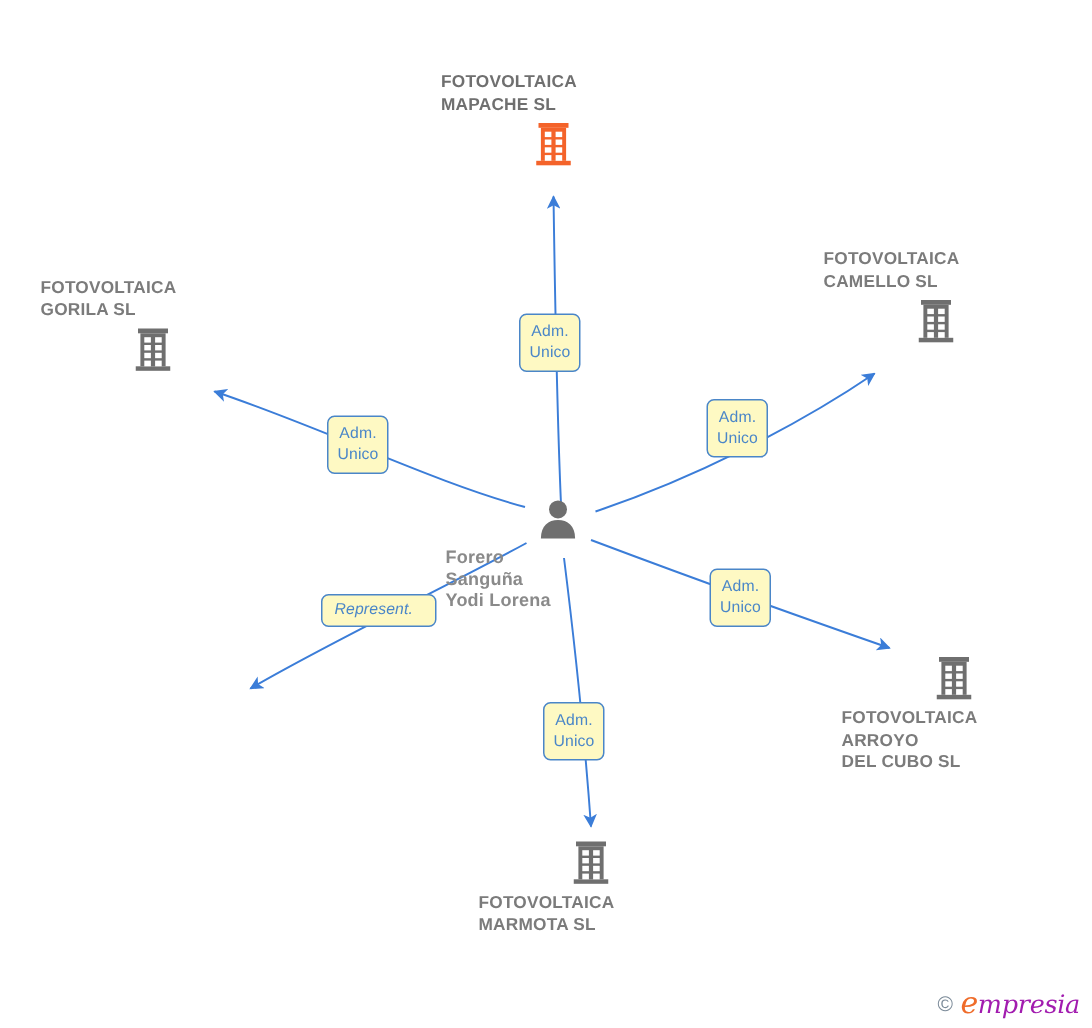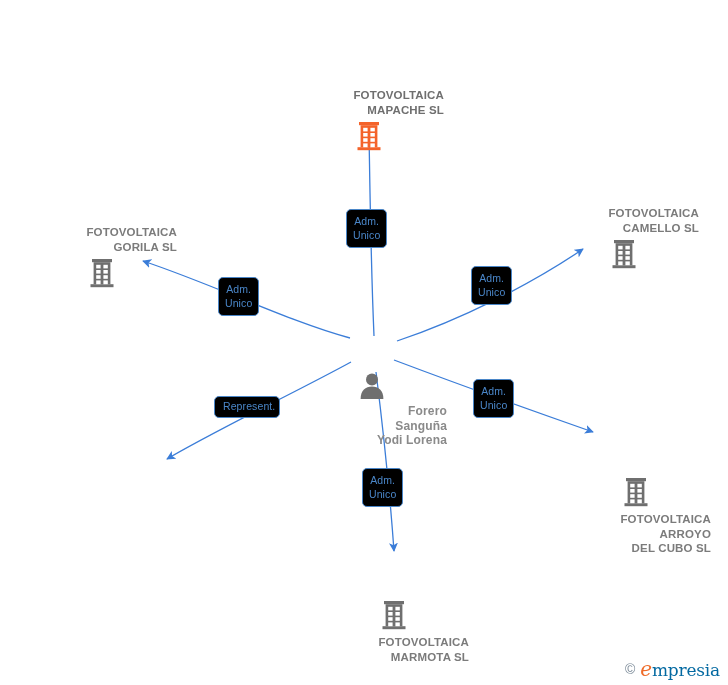--- a/index.html
+++ b/index.html
@@ -24,23 +24,22 @@
     top: 0;
     width: 728px;
     height: 685px;
   }
 
   
   .node {
     position: absolute;
     width: 150px;
     margin-left: -75px;
-    text-align: right;
+    text-align: left;
     line-height: 14.5px;
-    margin-top: 40px;
   }
   .node-label {
     font-size: 11.5px;
     letter-spacing: .15px;
     color: #7b7b7b;
     white-space: pre-line;
   }
   .node-label.company {
     font-weight: bold;
   }
@@ -56,34 +55,35 @@
     display: block;
     margin: 0 auto;
   }
   .node.label-above .node-icon { margin-top: 3px; }
   .node.label-below .node-icon { margin-bottom: 4px; }
 
   
   .edge-label {
     position: absolute;
     box-sizing: border-box;
-    background: #000000;
+    background: #fef9c3;
     border: 1px solid #4a86c8;
     border-radius: 5px;
     color: #4a86c8;
     font-size: 10.5px;
     text-align: center;
     line-height: 14px;
     padding: 4px 6px 5px 6px;
     white-space: pre-line;
     letter-spacing: .1px;
   }
   .edge-label.one-line {
-    padding: 3px 4px 4px 8px;
+    padding: 3px 15px 4px 8px;
     line-height: 13px;
+    font-style: italic;
   }
 
   
   #watermark {
     position: absolute;
     right: 8px;
     bottom: 6px;
     display: flex;
     align-items: center;
     gap: 5px;
@@ -99,21 +99,22 @@
     font-size: 17px;
     line-height: 1;
     letter-spacing: -.2px;
   }
   #watermark .brand .e {
     color: #ef6c2a;
     font-style: italic;
     font-size: 20px;
   }
   #watermark .brand .rest {
-    color: #0369a1;
+    color: #a21caf;
+    font-style: italic;
   }
 </style>
 </head>
 <body>
 
 <div id="graph-canvas">
 
   <svg id="edge-layer" viewBox="0 0 728 685" xmlns="http://www.w3.org/2000/svg">
     <defs>
       <marker id="arrow" viewBox="0 0 10 10" refX="9" refY="5" markerWidth="7" markerHeight="7" orient="auto-start-reverse">

